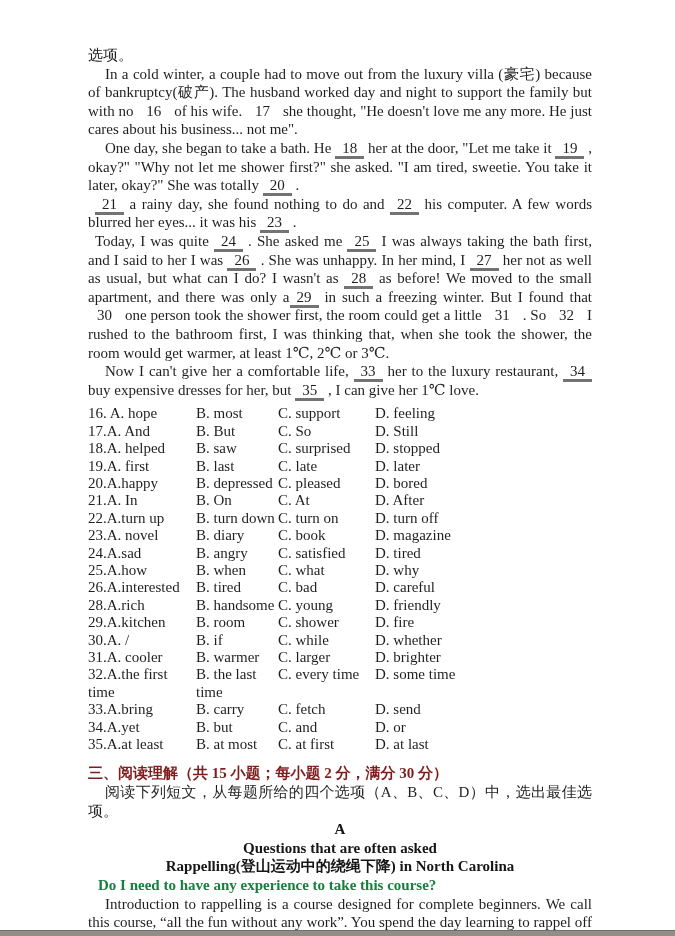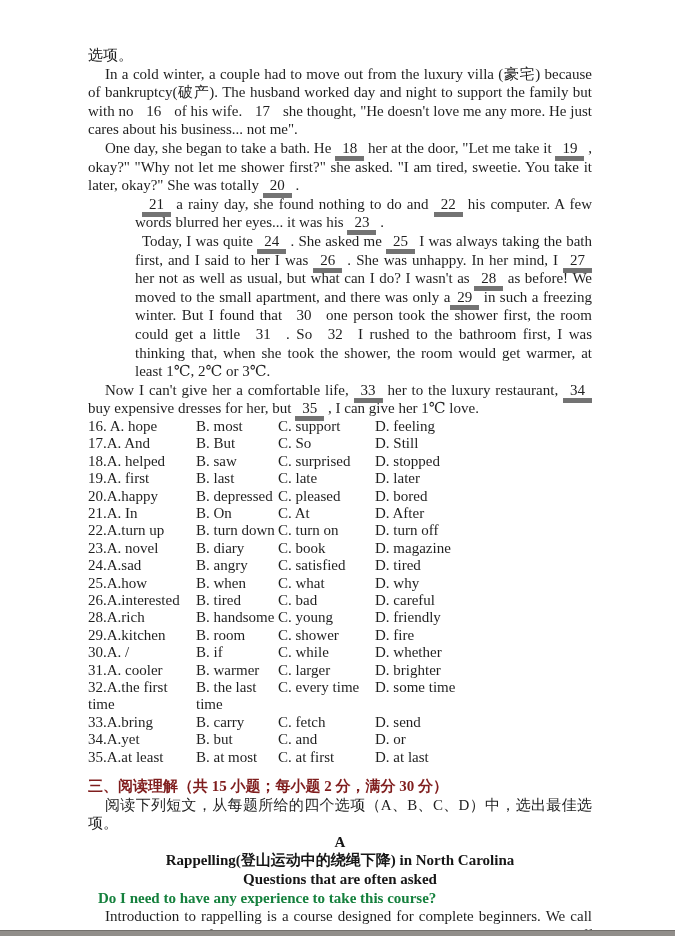--- a/index.html
+++ b/index.html
@@ -14,30 +14,30 @@
   }
   .content {
     position: absolute;
     left: 88px; top: 46px;
     width: 504px;
     font-size: 15px;
     line-height: 18.6px;
   }
   .para { margin: 0; text-align: justify; }
   .ind-lg { text-indent: 17px; }
-  .ind-sm { text-indent: 7px; margin-left: 47px; }
+  .ind-sm { text-indent: 7px; }
   .lead-line { margin: 0; }
   .blank {
-    border-bottom: 5px solid #737373;
+    border-bottom: 3px solid #737373;
     padding: 0 7px;
     white-space: nowrap;
   }
   .gap { padding: 0 9px; white-space: nowrap; }
 
-  .options { margin-top: 0; }
+  .options { margin-top: 6px; }
   .opt-row {
     display: grid;
     grid-template-columns: 108px 82px 97px 1fr;
     line-height: 17.4px;
   }
   .oc { text-align: left; }
 
   .section-title {
     margin: 11px 0 0 0;
     font-weight: bold;
@@ -182,21 +182,21 @@
       <span class="oc">35.A.at least</span>
       <span class="oc">B. at most</span>
       <span class="oc">C. at first</span>
       <span class="oc">D. at last</span>
     </div>
   </div>
 
   <p class="section-title">三、阅读理解（共 15 小题；每小题 2 分，满分 30 分）</p>
   <p class="para instruction">阅读下列短文，从每题所给的四个选项（A、B、C、D）中，选出最佳选项。</p>
   <p class="center bold">A</p>
+  <p class="center bold">Questions that are often asked</p>
   <p class="center bold">Rappelling(登山运动中的绕绳下降) in North Carolina</p>
-  <p class="center bold">Questions that are often asked</p>
   <p class="q-line">Do I need to have any experience to take this course?</p>
   <p class="para ind-lg">Introduction to rappelling is a course designed for complete beginners. We call this course, “all the fun without any work”. You spend the day learning to rappel off different cliffs (悬崖) and by the end of the course, you should look like a superhero.</p>
   <p class="q-line">How long is the course?</p>
 
 </div>
 
 <div class="scan-edge"></div>
 
 </body></html>

